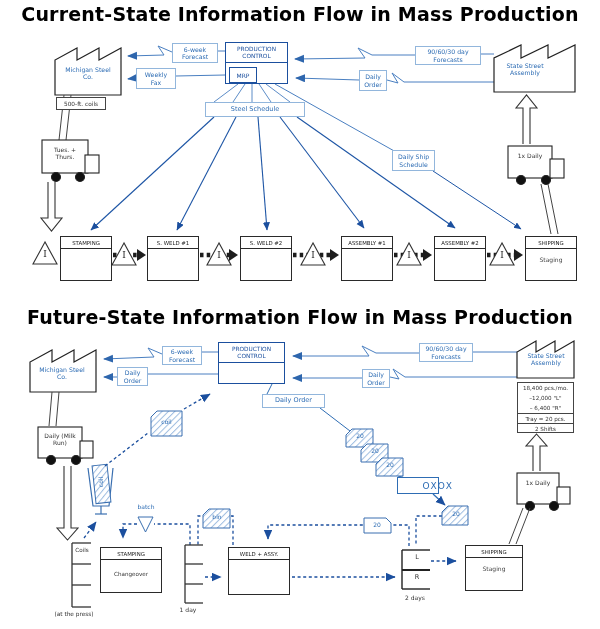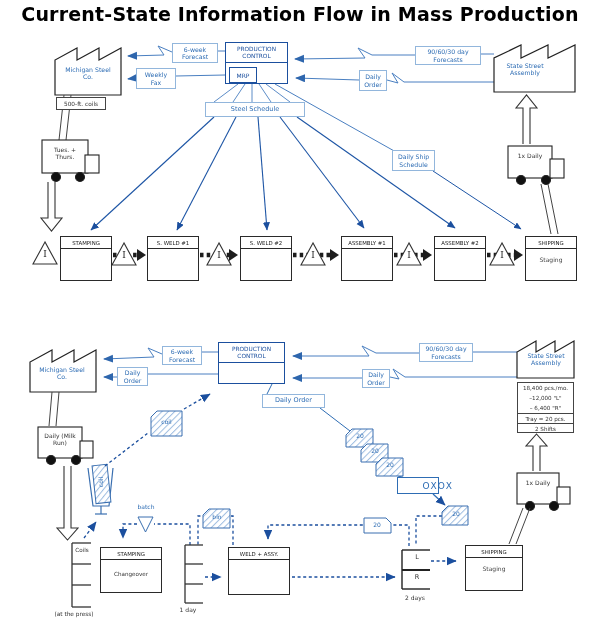--- a/index.html
+++ b/index.html
@@ -309,20 +309,21 @@
   <div class="bdy">Staging</div>
 </div>
 
 <div class="inv" style="left:40px;top:249px">I</div>
 <div class="inv" style="left:119px;top:250px">I</div>
 <div class="inv" style="left:214px;top:250px">I</div>
 <div class="inv" style="left:308px;top:250px">I</div>
 <div class="inv" style="left:404px;top:250px">I</div>
 <div class="inv" style="left:497px;top:250px">I</div>
 
+<div class="title" style="top:306px">Future-State Information Flow in Mass Production</div>
 
 <div class="lbl" style="left:36px;top:366px;width:52px">Michigan Steel Co.</div>
 <div class="blk" style="left:40px;top:432px;width:40px">Daily (Milk Run)</div>
 
 <div class="ibox" style="left:162px;top:346px;width:40px;height:19px">6-week Forecast</div>
 <div class="ibox" style="left:117px;top:367px;width:31px;height:19px">Daily Order</div>
 
 <div class="pcbox" style="left:218px;top:342px;width:67px;height:42px">
   <div class="pchdr">PRODUCTION CONTROL</div>
 </div>

